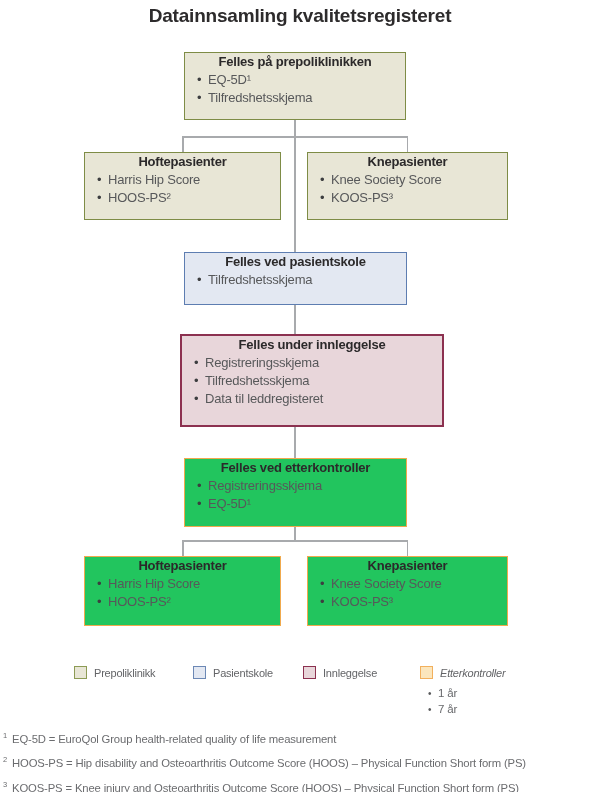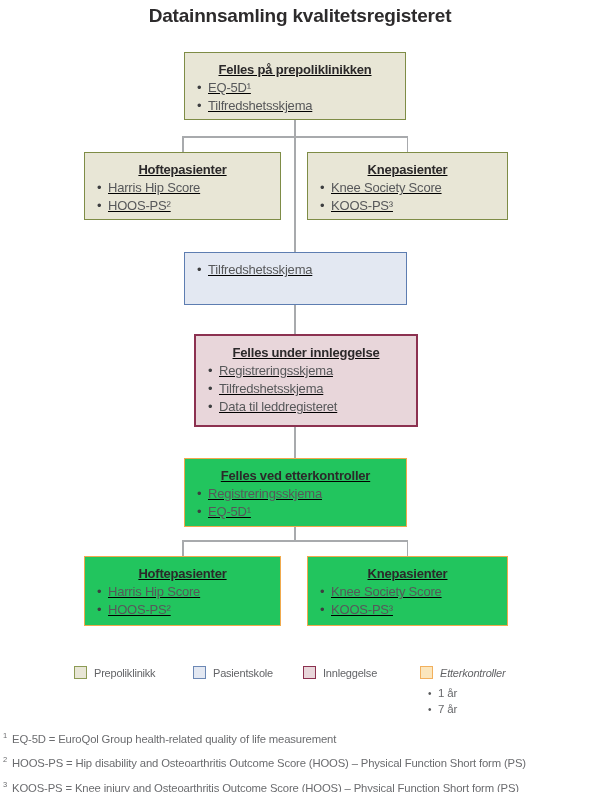--- a/index.html
+++ b/index.html
@@ -20,22 +20,21 @@
     font-size: 19px;
     font-weight: bold;
     color: #2d2b2c;
     letter-spacing: -0.2px;
   }
   
   .line { position: absolute; background: #a8aaad; }
   
   .box {
     position: absolute;
-    padding-top: 8px;
-    text-decoration: underline;
+    padding-top: 0;
   }
   .box .box-title {
     text-align: center;
     font-size: 13px;
     font-weight: bold;
     color: #2b292a;
     line-height: 18px;
     letter-spacing: -0.2px;
   }
   .box ul {
@@ -59,21 +58,21 @@
   }
   .cat-prepoliklinikk { background: #e8e6d6; border: 1.5px solid #7e8c46; }
   .cat-pasientskole   { background: #e3e8f2; border: 1.5px solid #5d7db1; }
   .cat-innleggelse    { background: #e8d6da; border: 2px   solid #8c3150; }
   .cat-etterkontroller{ background: #22c55e; border: 1.5px solid #f0a94d; }
 
   .b1 { left: 184px; top:  52px; width: 222px; height: 68px; }
   .b2 { left:  84px; top: 152px; width: 197px; height: 68px; }
   .b3 { left: 307px; top: 152px; width: 201px; height: 68px; }
   .b4 { left: 184px; top: 252px; width: 223px; height: 53px; }
-  .b5 { left: 194px; top: 334px; width: 224px; height: 93px; }
+  .b5 { left: 180px; top: 334px; width: 264px; height: 93px; }
   .b6 { left: 184px; top: 458px; width: 223px; height: 69px; }
   .b7 { left:  84px; top: 556px; width: 197px; height: 70px; }
   .b8 { left: 307px; top: 556px; width: 201px; height: 70px; }
 
   
   .legend-item {
     position: absolute;
     top: 665px;
     display: flex;
     align-items: flex-start;
@@ -169,20 +168,21 @@
 
   <div class="box b3 cat-prepoliklinikk">
     <div class="box-title">Knepasienter</div>
     <ul>
       <li>Knee Society Score</li>
       <li>KOOS-PS³</li>
     </ul>
   </div>
 
   <div class="box b4 cat-pasientskole">
+    <div class="box-title">Felles ved pasientskole</div>
     <ul>
       <li>Tilfredshetsskjema</li>
     </ul>
   </div>
 
   <div class="box b5 cat-innleggelse">
     <div class="box-title">Felles under innleggelse</div>
     <ul>
       <li>Registreringsskjema</li>
       <li>Tilfredshetsskjema</li>

